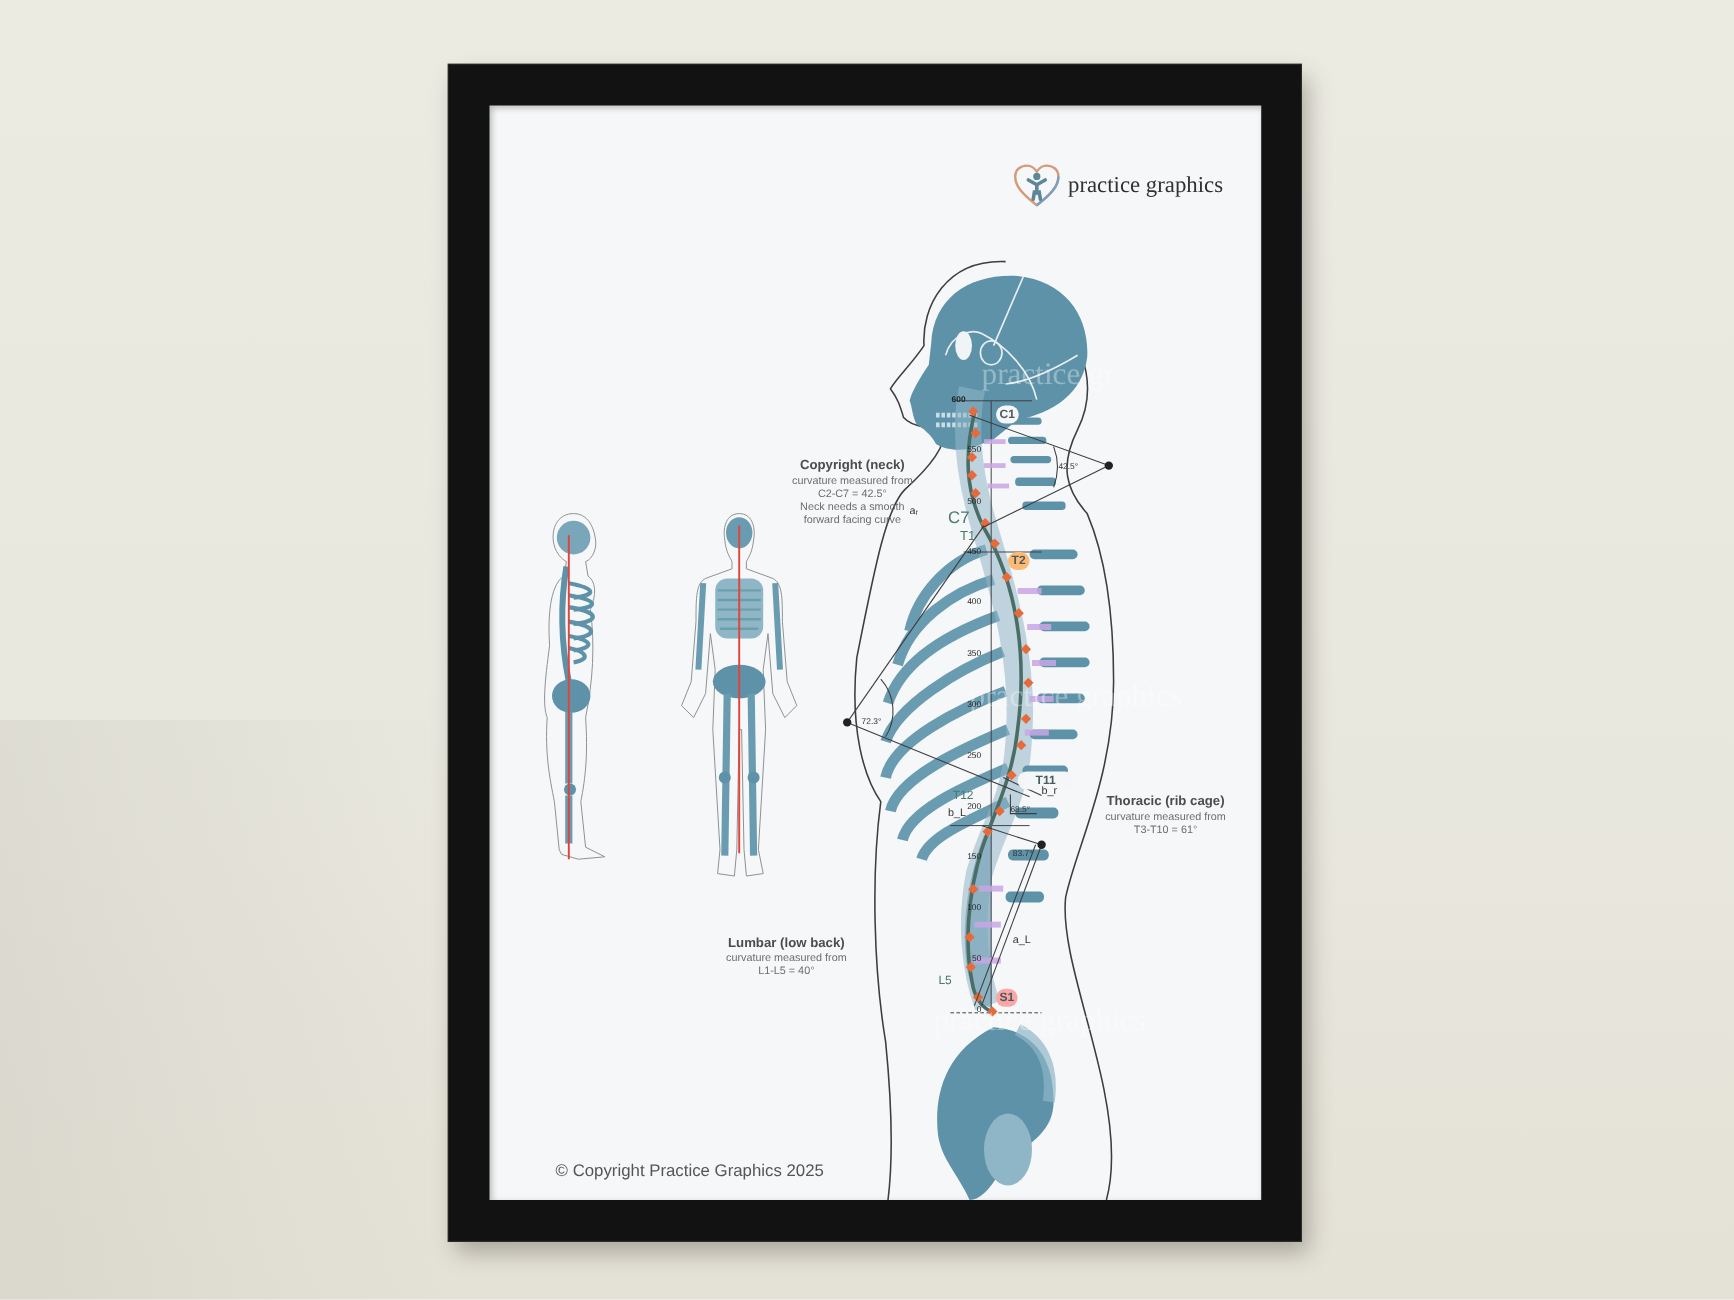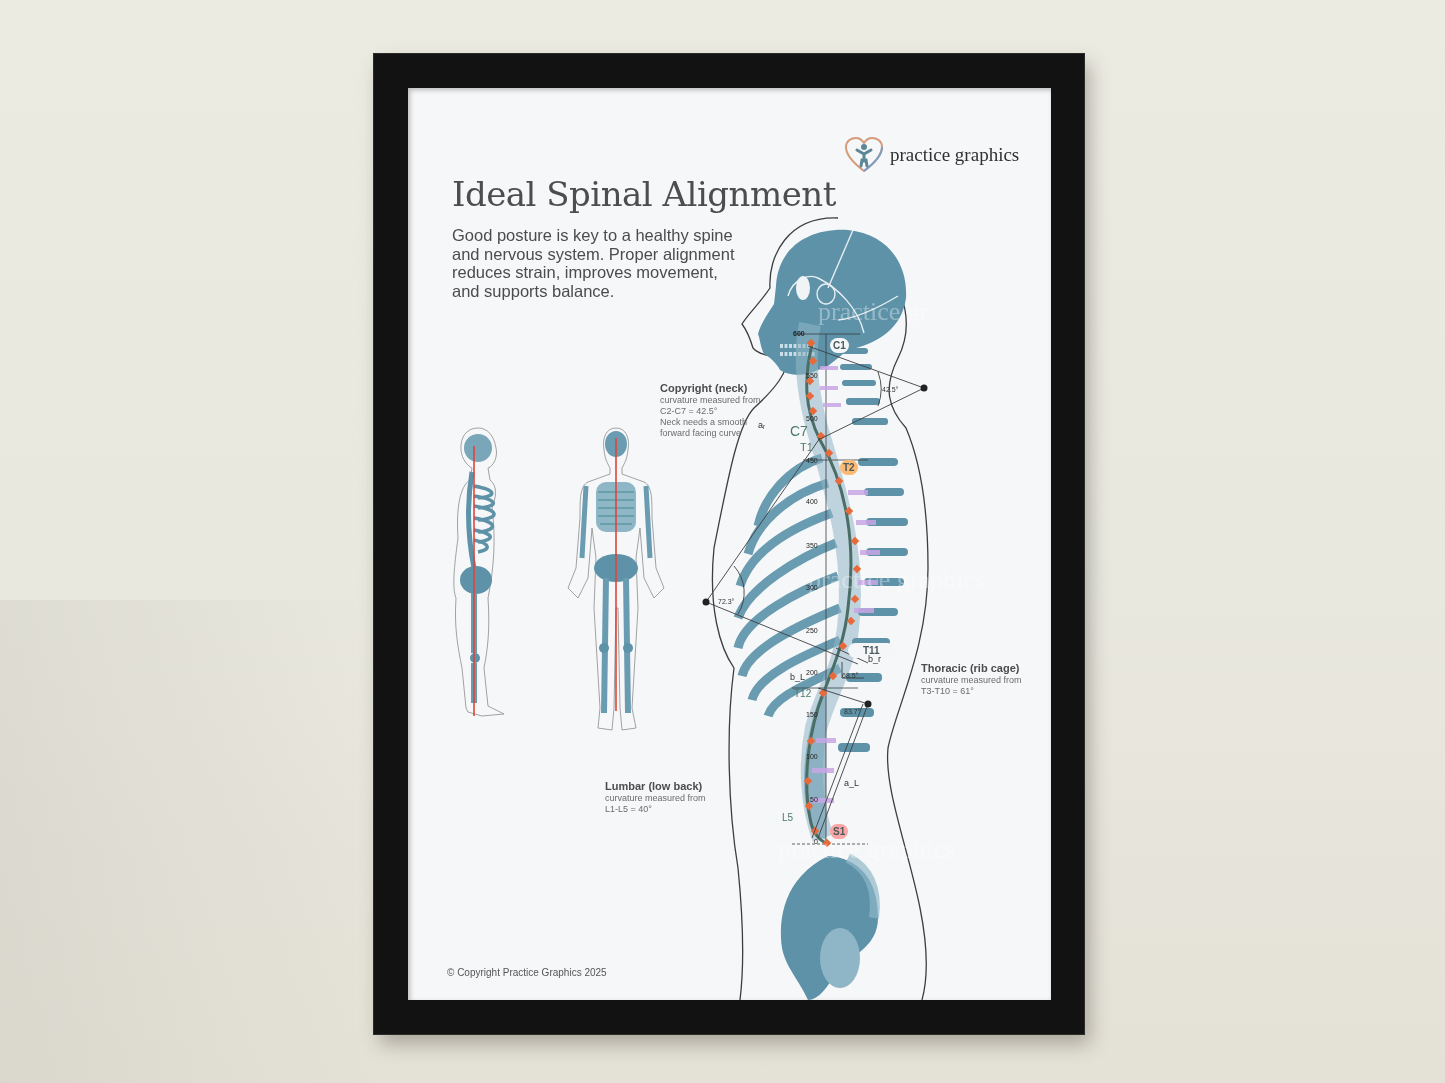--- a/index.html
+++ b/index.html
@@ -26,46 +26,44 @@
     position:absolute; left:44px; top:86px;
     font-family: "DejaVu Serif", serif; font-size:34px; color:#4b4d4f;
     letter-spacing:-0.5px; font-weight:normal; margin:0;
   }
   .brand { position:absolute; left:436px; top:48px; display:flex; align-items:center; gap:6px; }
   .brand-name { font-family:"Liberation Serif", serif; font-size:19px; color:#2f3133; }
   .intro {
     position:absolute; left:44px; top:138px; width:290px;
     font-size:16.5px; line-height:18.5px; color:#4a4c4e;
   }
-  .label { position:absolute; font-size:9px; line-height:11px; color:#6a6c6e; }
+  .label { position:absolute; font-size:9px; line-height:11px; color:#6a6c6e;text-align:center; }
   .label .h { font-weight:bold; font-size:11px; color:#4a4c4e; line-height:13px; }
-  .copyright { position:absolute; left:28px; top:879px; font-size:10px; color:#555;padding-left:11px; }
+  .copyright { position:absolute; left:44px; top:879px; font-size:14px; color:#555;padding-left:11px; }
   svg.fig { position:absolute; left:0; top:0; }
 </style>
 </head>
 <body>
 
 <div class="wall-shade"></div>
 
 <div class="frame">
   <div class="paper">
 
-    <h1 class="title">Ideal Spinal Alignment</h1>
 
     <div class="brand">
       <svg width="40" height="38" viewBox="0 0 40 38">
         <path d="M20 35 C8 26 2 19 2 11 C2 5 7 2 12 2 C16 2 18 4 20 7 C22 4 24 2 28 2 C33 2 38 5 38 11 C38 19 32 26 20 35 Z" fill="none" stroke="#d59a7a" stroke-width="2"></path>
         <path d="M20 35 C32 26 38 19 38 11" fill="none" stroke="#7a9fc2" stroke-width="2"></path>
         <circle cx="20" cy="11" r="3" fill="#5d8696"></circle>
         <path d="M13 14 L20 18 L27 14 M20 18 L20 25 M17 30 L18 24 L22 24 L23 30" stroke="#5d8696" stroke-width="3" fill="none" stroke-linecap="round"></path>
       </svg>
       <span class="brand-name">practice graphics</span>
     </div>
 
-    <p class="intro" style="margin:0">Good posture is key to a healthy spine and nervous system. Proper alignment reduces strain, improves movement, and supports balance.</p>
 
     <svg class="fig" width="643" height="912" viewBox="0 0 643 912">
 
       <g>
         <path d="M70 340 C58 340 52 350 53 362 C54 372 60 378 64 380 L62 392 C52 398 48 420 50 450 C46 480 44 500 48 510 C46 540 50 560 54 580 L58 620 L60 624 L74 628 L96 626 L80 618 L76 580 C80 560 82 540 80 510 C86 480 88 450 84 420 C88 410 90 398 82 392 L80 380 C86 378 90 368 88 360 C86 348 80 340 70 340 Z" fill="none" stroke="#8a8c8e" stroke-width="0.8"></path>
         <circle cx="70" cy="360" r="14" fill="#7aa6b9"></circle>
         <g stroke="#5d92a8" stroke-width="3.5" fill="none">
           <path d="M66 398 C88 402 90 408 70 410"></path>
             <path d="M66 408 C90 412 92 418 70 420"></path>
             <path d="M66 418 C92 422 92 430 70 432"></path>
@@ -235,21 +233,21 @@
       <span class="label" style="left:402px;top:706px;font-size:7px;color:#222">50</span>
       <span class="label" style="left:406px;top:748px;font-size:7px;color:#222">0</span>
     </div>
 
     <div>
       <span class="label" style="left:422px;top:250px;font-size:10px;color:#4a5a5e;font-weight:bold;background:#f4f6f7;border-radius:9px;padding:2px 3px">C1</span>
       <span class="label" style="left:382px;top:338px;font-size:14px;color:#4a7a6a">C7</span>
       <span class="label" style="left:392px;top:354px;font-size:11px;color:#4a7a6a">T1</span>
       <span class="label" style="left:432px;top:372px;font-size:10px;color:#4a5a5e;font-weight:bold;background:#fdba74;border-radius:9px;padding:2px 3px">T2</span>
       <span class="label" style="left:440px;top:555px;font-size:10px;color:#4a5a5e;font-weight:bold;background:#f4f6f7;border-radius:9px;padding:2px 15px">T11</span>
-      <span class="label" style="left:386px;top:600px;font-size:10px;color:#4a7a6a">T12</span>
+      <span class="label" style="left:386px;top:570px;font-size:10px;color:#4a7a6a">T12</span>
       <span class="label" style="left:374px;top:724px;font-size:10px;color:#4a7a6a">L5</span>
       <span class="label" style="left:422px;top:736px;font-size:10px;color:#4a5a5e;font-weight:bold;background:#fca5a5;border-radius:9px;padding:2px 3px">S1</span>
     </div>
 
     <div>
       <span class="label" style="left:474px;top:296px;font-size:7px;color:#333">42.5°</span>
       <span class="label" style="left:310px;top:508px;font-size:7px;color:#333">72.3°</span>
       <span class="label" style="left:434px;top:582px;font-size:7px;color:#333">68.5°</span>
       <span class="label" style="left:436px;top:618px;font-size:7px;color:#333">83.7°</span>
       <span class="label" style="left:350px;top:332px;font-size:9px;color:#333">aᵣ</span>

